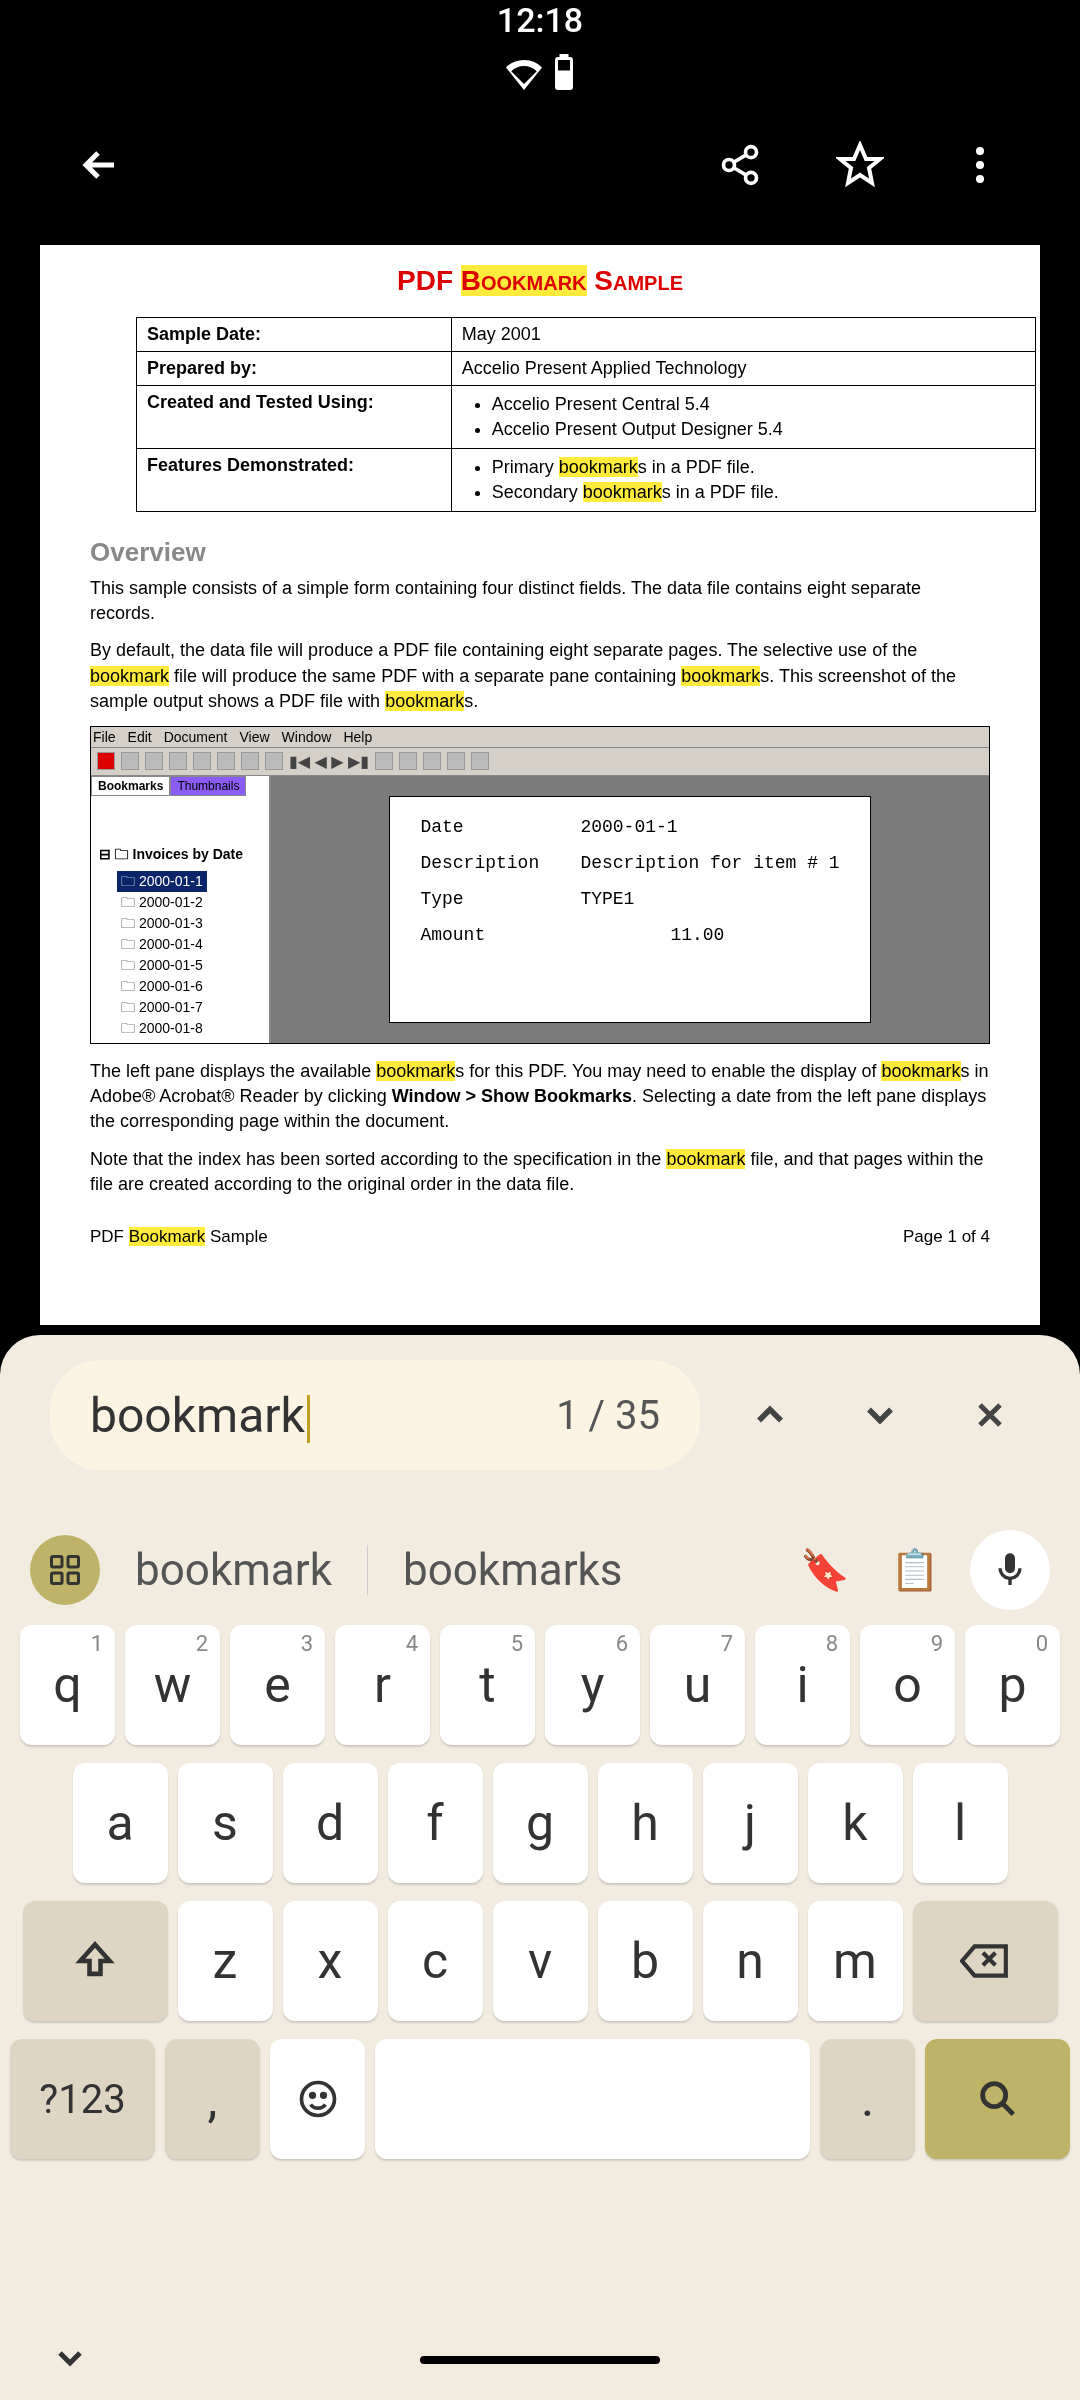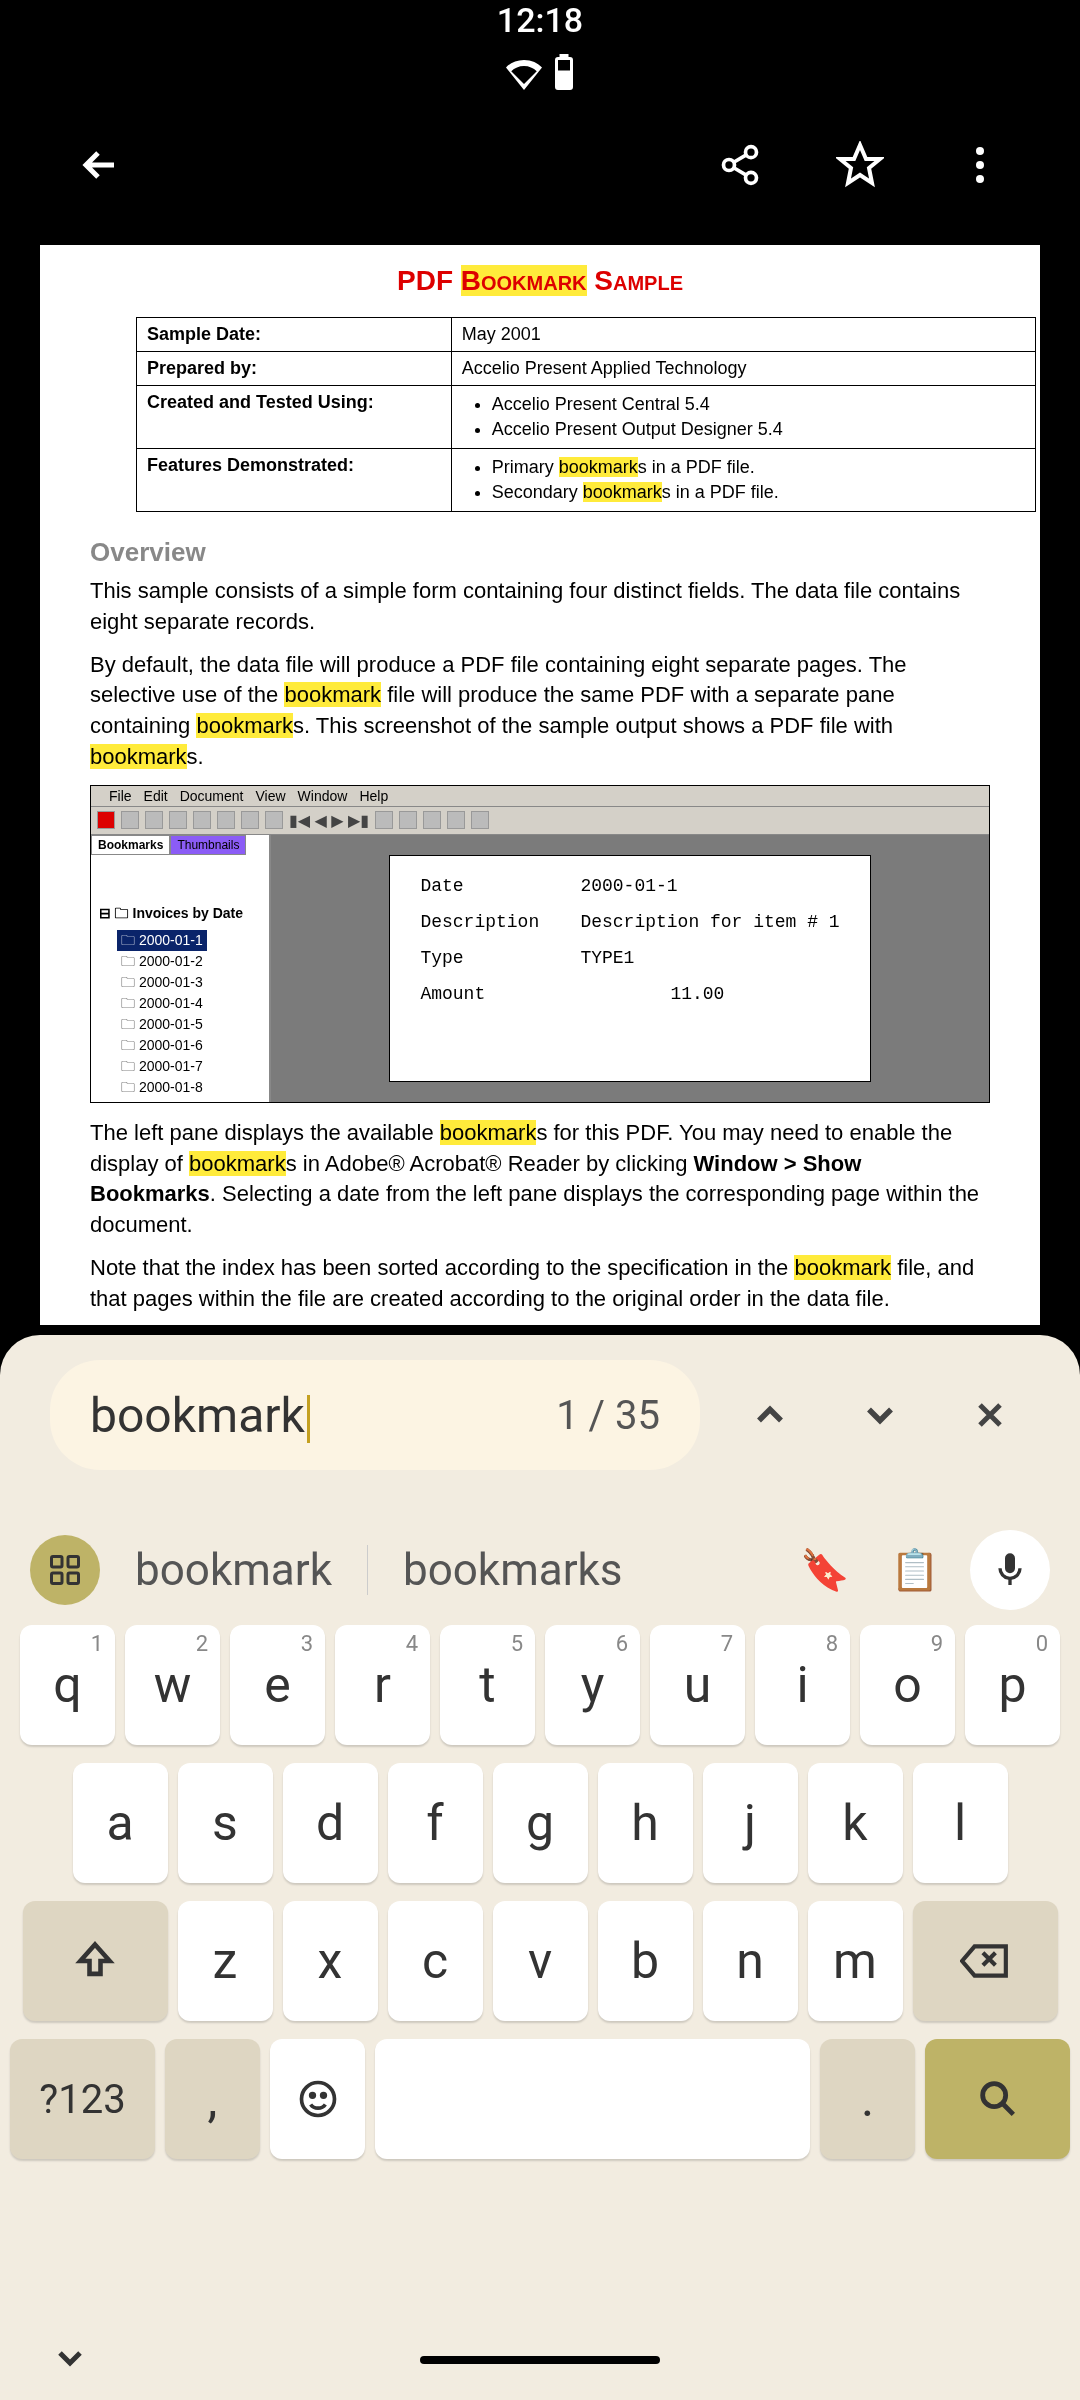--- a/index.html
+++ b/index.html
@@ -17,26 +17,26 @@
 .pdf-title { text-align: center; font-size: 28px; font-weight: bold; color: #d00; font-variant: small-caps; margin-bottom: 20px; }
 .pdf-title .hl { background: #ffeb3b; }
 
 .meta-table { width: 100%; border-collapse: collapse; margin-bottom: 25px; margin-left: 46px; }
 .meta-table td { border: 1px solid #000; padding: 6px 10px; font-size: 18px; vertical-align: top; }
 .meta-table td:first-child { width: 35%; font-weight: bold; }
 .meta-table ul { list-style: disc; padding-left: 30px; }
 .meta-table li { padding: 2px 0; }
 
 .section-head { font-size: 26px; font-weight: bold; color: #888; margin: 15px 0 8px; }
-.body-text { font-size: 22px; line-height: 1.4; margin-bottom: 12px; }
+.body-text { font-size: 18px; line-height: 1.4; margin-bottom: 12px; }
 .hl { background: #ffeb3b; }
 
 .acrobat-shot { border: 1px solid #000; margin-bottom: 15px; }
 .acrobat-title { background: #1a2e90; color: #fff; font-size: 14px; padding: 3px 6px; }
-.acrobat-menu { background: #d4d0c8; font-size: 14px; padding: 2px 18px; border-bottom: 1px solid #888; }
+.acrobat-menu { background: #d4d0c8; font-size: 14px; padding: 2px 2px; border-bottom: 1px solid #888; }
 .acrobat-menu span { margin-right: 12px; }
 .acrobat-toolbar { background: #d4d0c8; padding: 4px 6px; border-bottom: 1px solid #888; display: flex; gap: 6px; align-items: center; }
 .tb-icon { width: 18px; height: 18px; background: #bbb; border: 1px solid #999; }
 .tb-icon.red { background: #d00; }
 .acrobat-body { display: flex; background: #7b7b7b; }
 .bm-pane { width: 180px; background: #fff; border-right: 2px solid #888; min-height: 220px; }
 .bm-tabs { display: flex; font-size: 12px; }
 .bm-tab { padding: 2px 6px; border: 1px solid #888; background: #8b5cf6; }
 .bm-tab.active { background: #fff; font-weight: bold; }
 .bm-tree { padding: 4px 8px; font-size: 14px; margin-top: 44px; }

